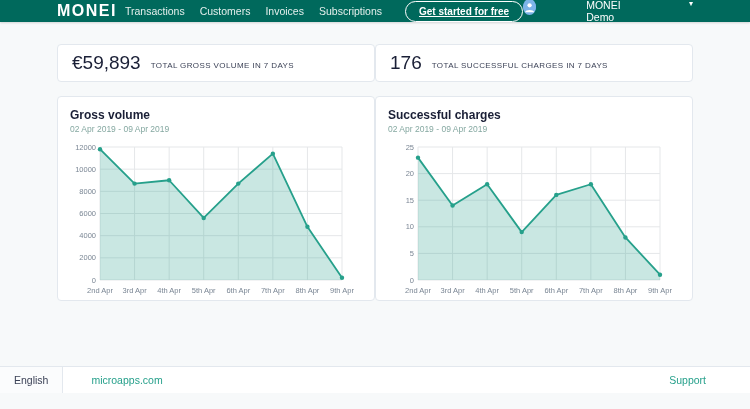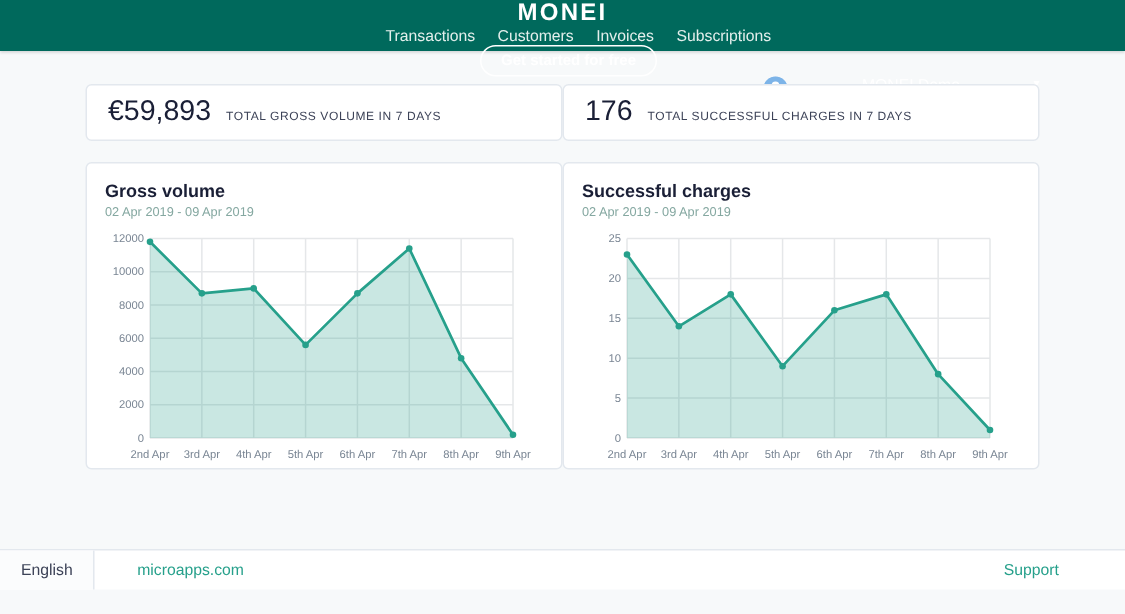--- a/index.html
+++ b/index.html
@@ -5,55 +5,55 @@
   * { margin: 0; padding: 0; box-sizing: border-box; }
   html, body { width: 750px; height: 409px; overflow: hidden; }
   body {
     font-family: "Liberation Sans", sans-serif;
     background: #f7f9fa;
     position: relative;
   }
 
   
   .navbar {
-    height: 34px;
+    height: 22px;
     background: #00695c;
     display: flex;
     align-items: center;
     padding: 0 57px;
     box-shadow: 0 1px 2px rgba(0,0,0,.15);
-    flex-direction: column;
   }
   .logo {
     color: #ffffff;
     font-size: 16px;
     font-weight: bold;
     letter-spacing: 1.5px;
     cursor: pointer;
   }
-  .nav-links { display: flex; align-items: center; margin-left: 36px; }
+  .nav-links { display: flex; align-items: center; margin-left: 8px; }
   .nav-link {
     color: #e3efec;
     font-size: 10.5px;
     margin-right: 15px;
     cursor: pointer;
     white-space: nowrap;
   }
   .cta-btn {
     margin-left: 8px;
     background: transparent;
     border: 1px solid #ffffff;
     border-radius: 13px;
     color: #ffffff;
     font-family: "Liberation Sans", sans-serif;
     font-size: 10px;
     font-weight: bold;
     padding: 4px 13px;
     cursor: pointer;
     white-space: nowrap;
+    text-decoration: underline;
   }
   .user-menu {
     margin-left: auto;
     display: flex;
     align-items: flex-start;
     cursor: pointer;
     gap: 44px;
   }
   .avatar {
     width: 16px;

